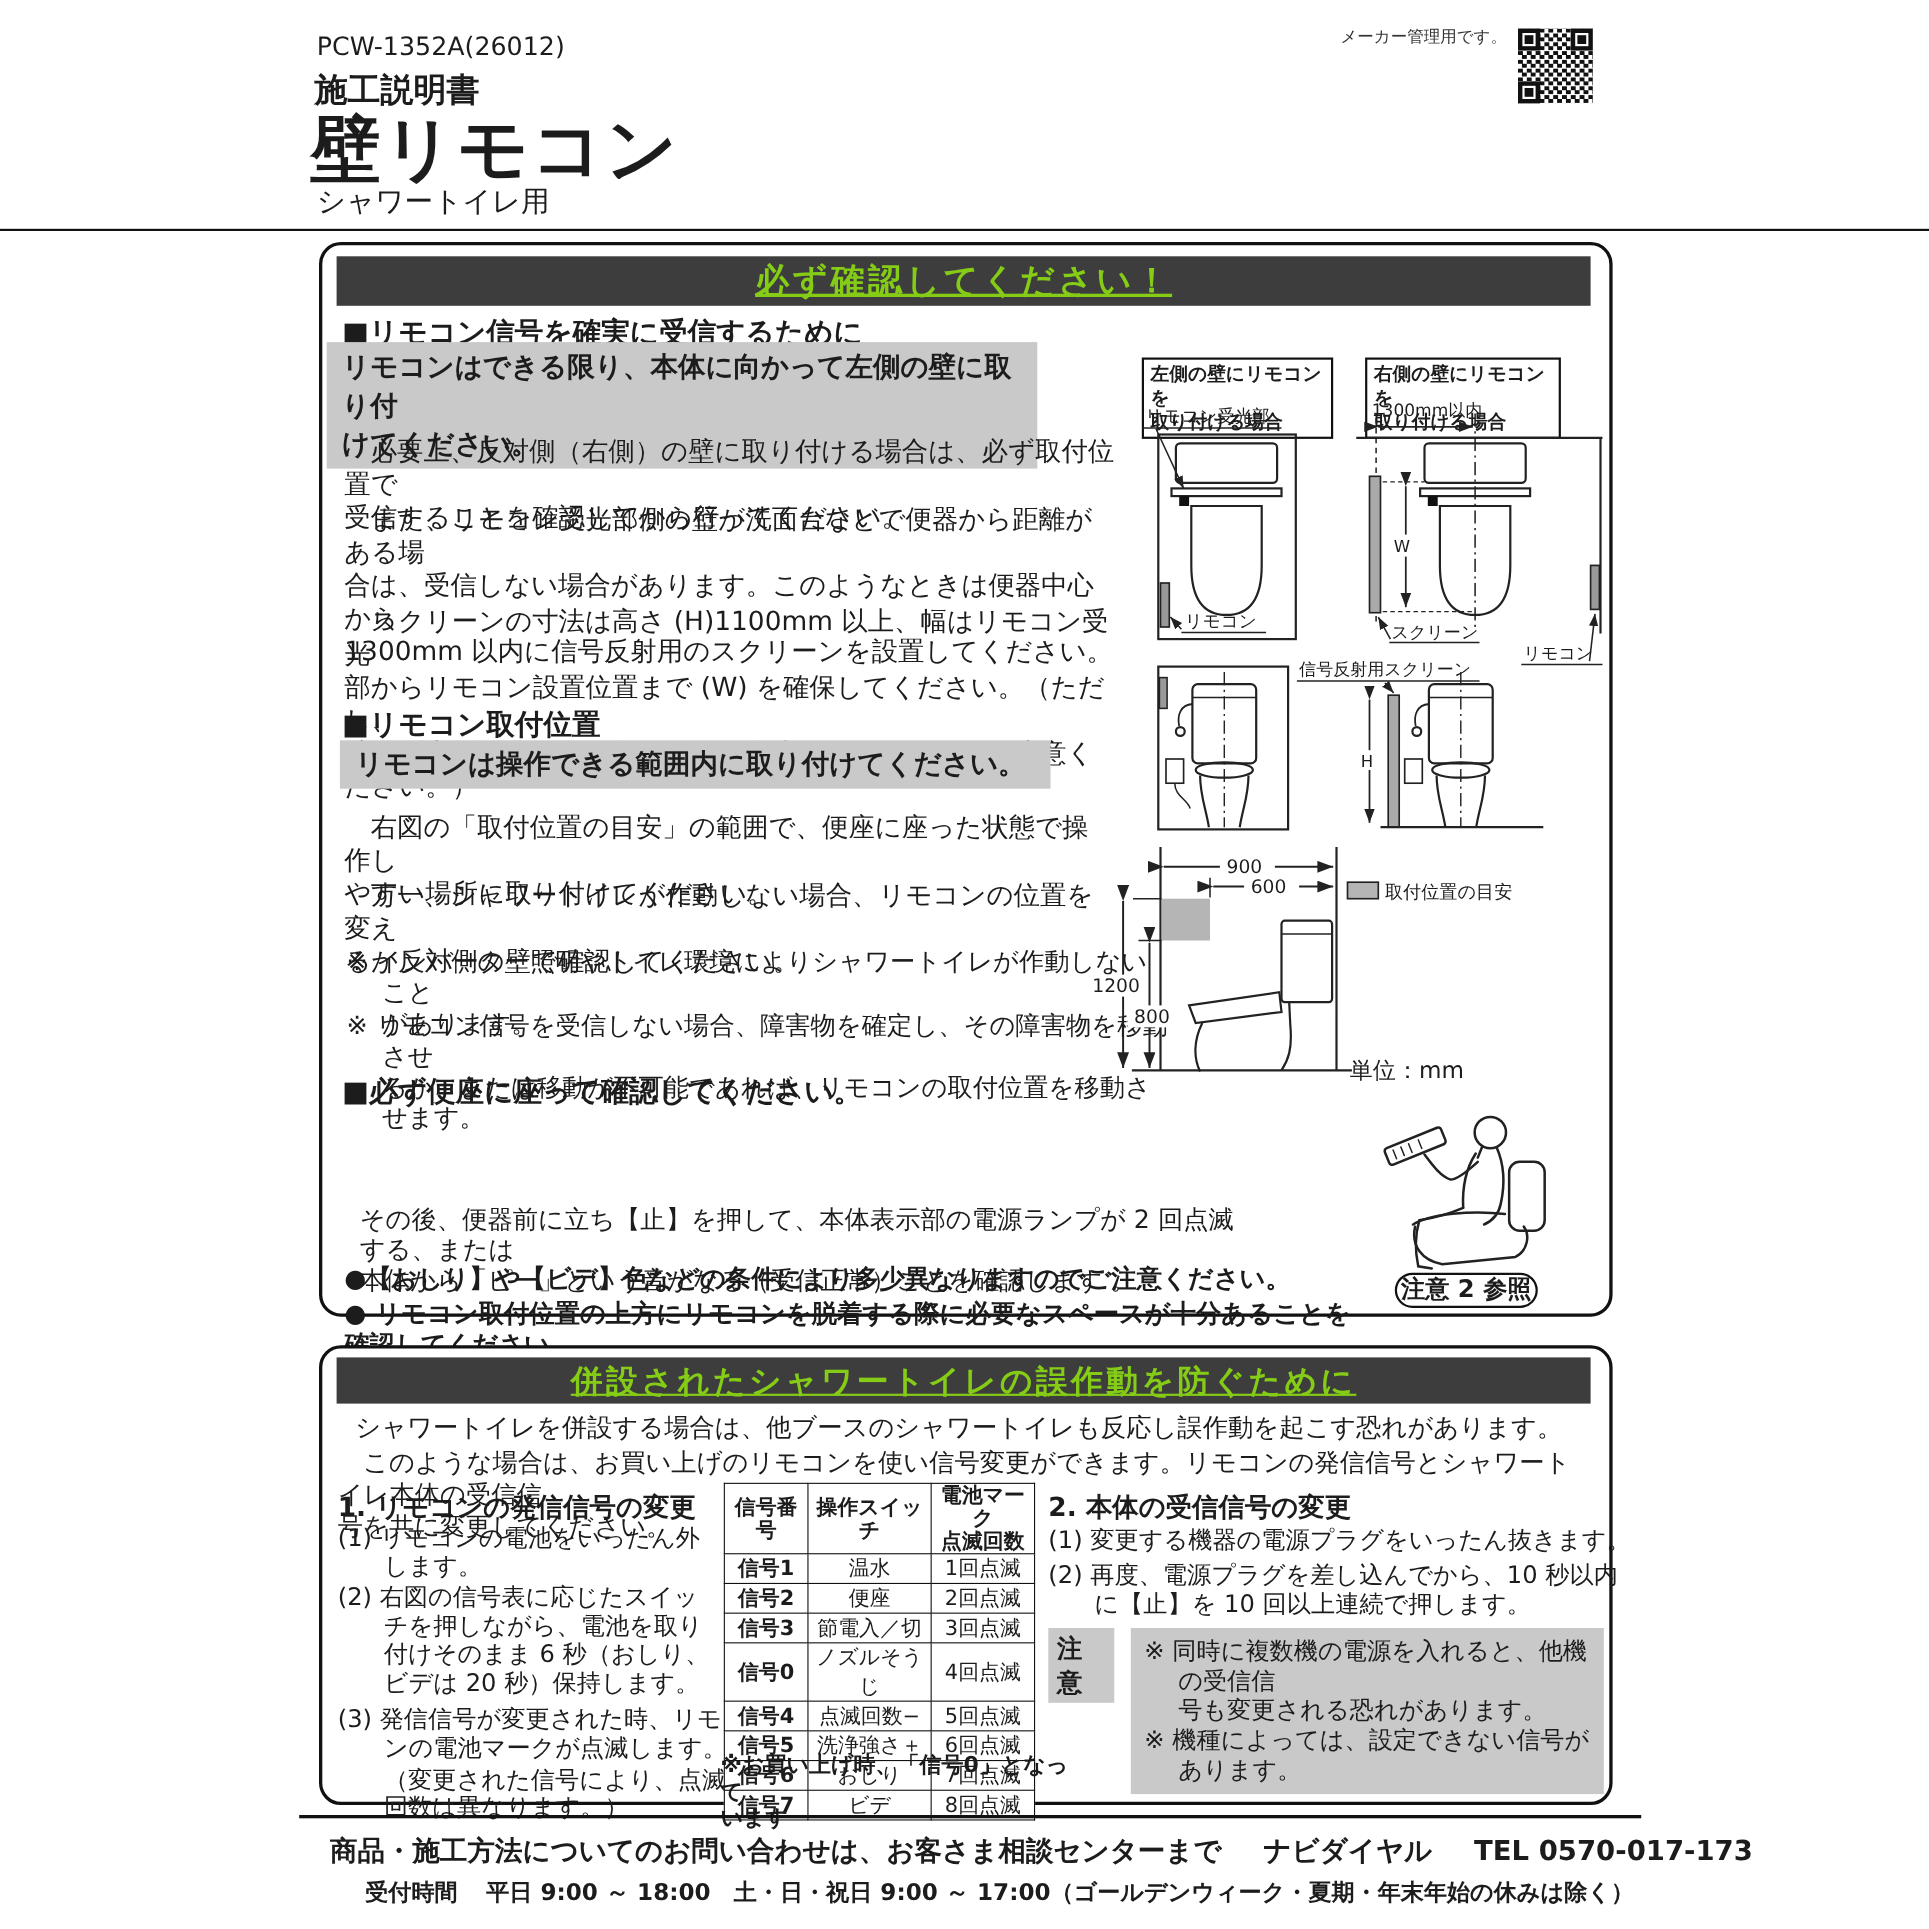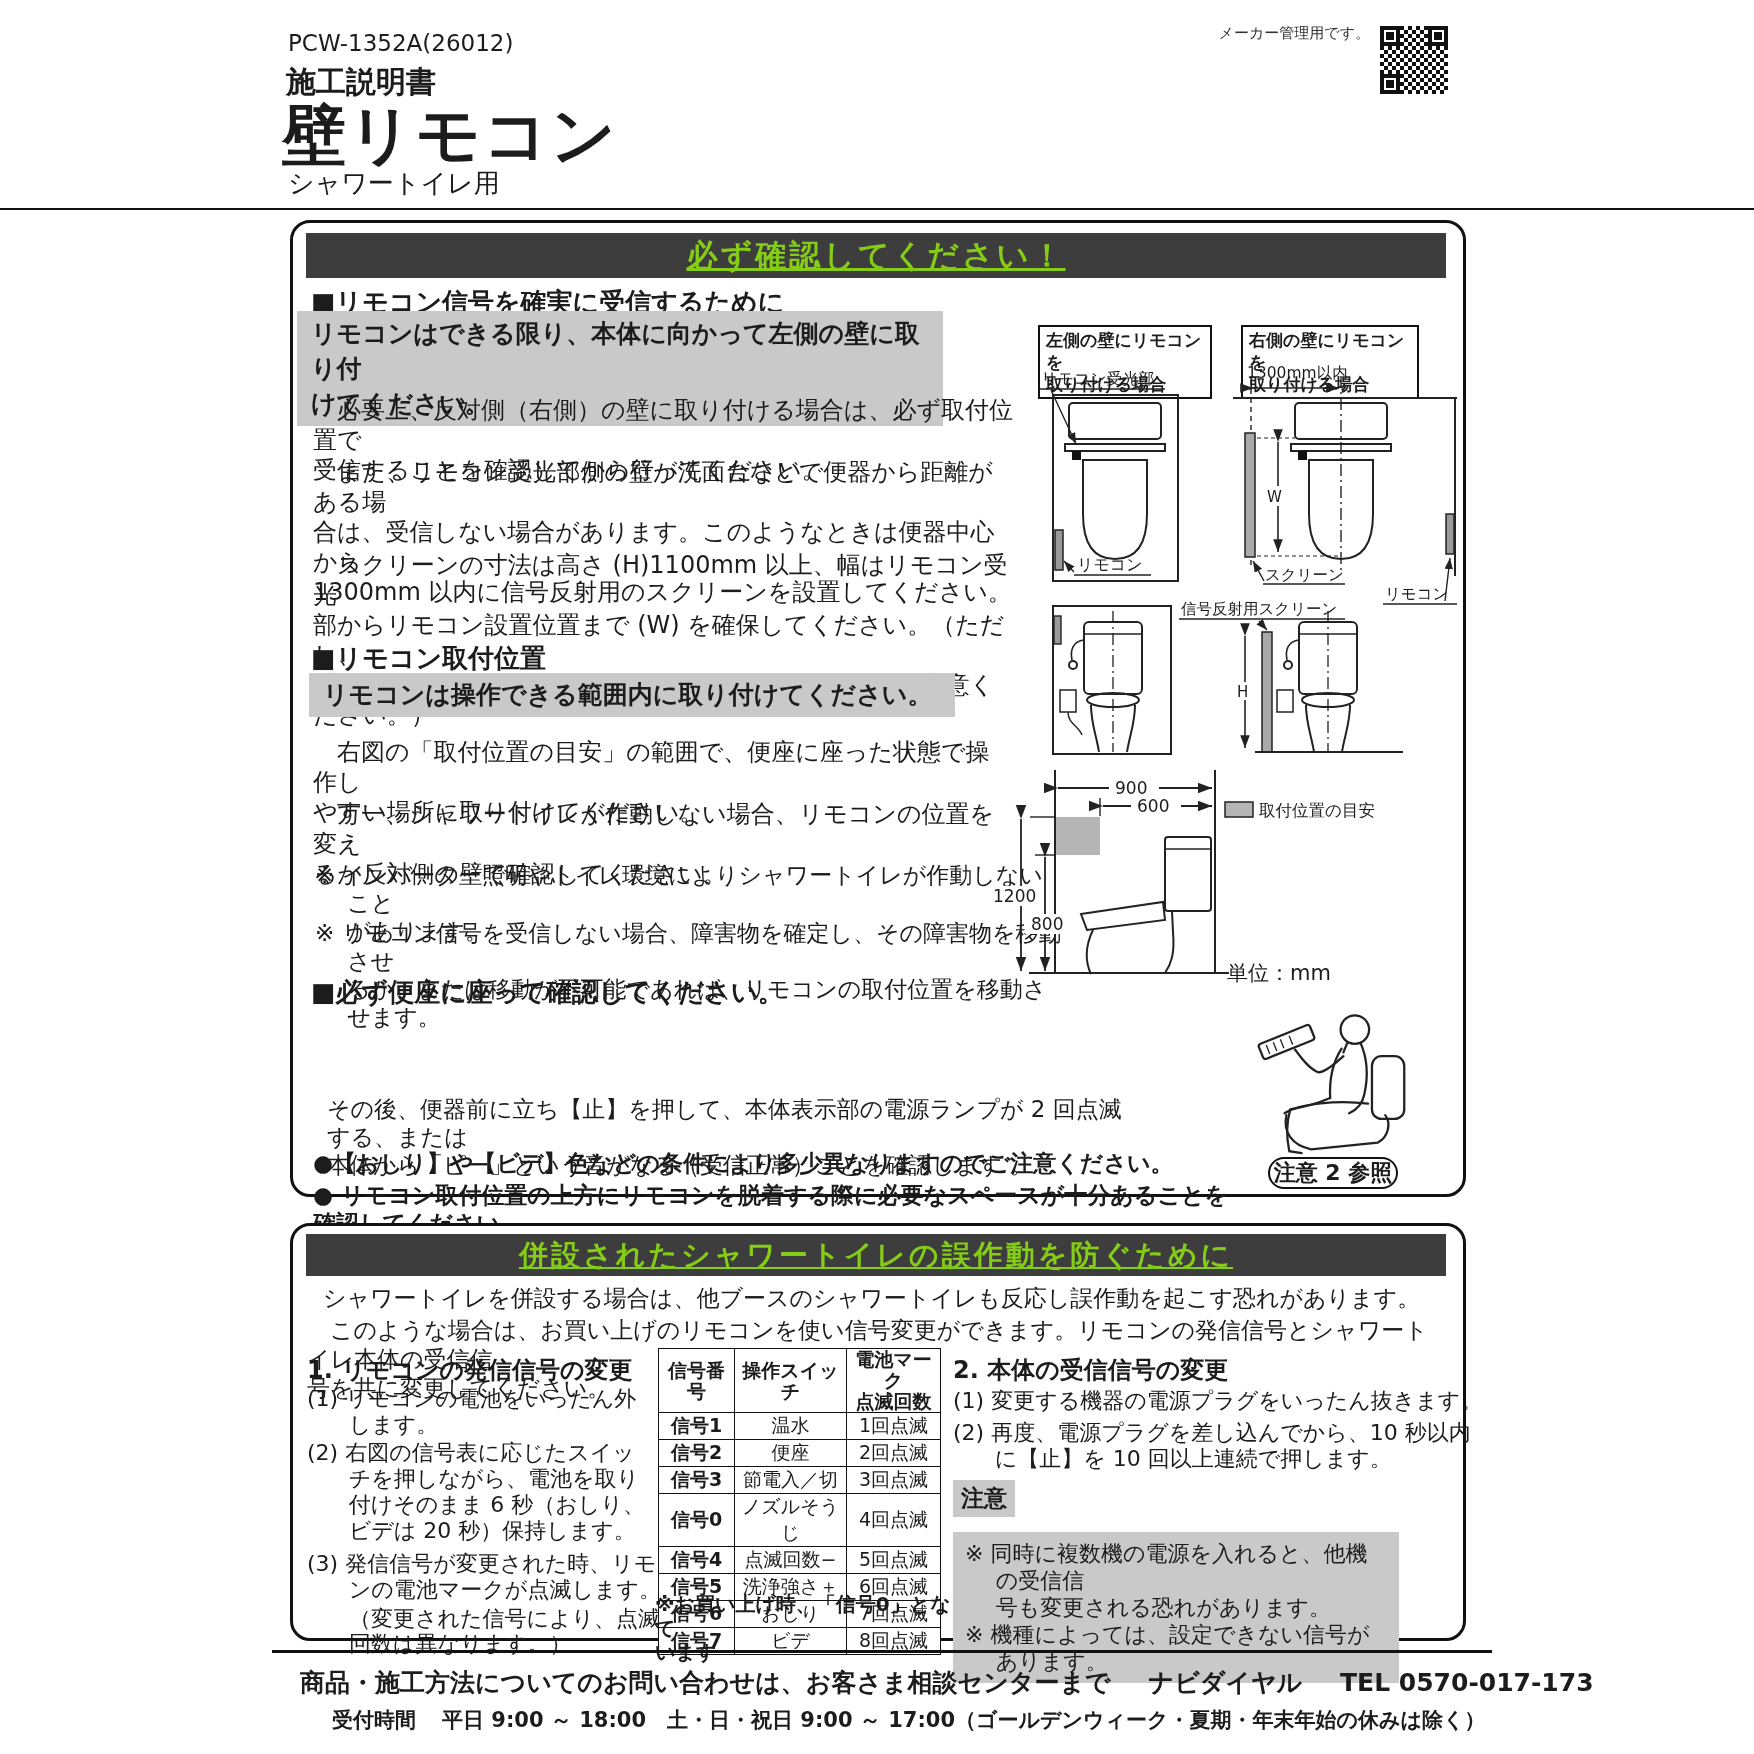--- a/index.html
+++ b/index.html
@@ -303,21 +303,21 @@
         </tbody>
       </table>
     </div>
     <div class="abs pre" style="left:362px;top:366px;width:320px;font-size:20px;font-weight:700;line-height:24px;">※お買い上げ時、「信号0」となって
 います</div>
 
     <div class="abs" style="left:660px;top:128px;font-size:24px;font-weight:700;">2. 本体の受信信号の変更</div>
     <div class="abs step pre" style="left:660px;top:162px;width:505px;">(1) 変更する機器の電源プラグをいったん抜きます。</div>
     <div class="abs step pre" style="left:660px;top:194px;width:505px;">(2) 再度、電源プラグを差し込んでから、10 秒以内
 に【止】を 10 回以上連続で押します。</div>
-    <div class="abs" style="left:660px;top:254px;width:505px;display:flex;align-items:flex-start;gap:15px;flex-direction:column;">
+    <div class="abs" style="left:660px;top:254px;width:505px;display:flex;align-items:flex-start;gap:15px;">
       <div class="cautlabel">注意</div>
       <div class="cautbody" style="width:422px;">
         <div class="pre nt">※ 同時に複数機の電源を入れると、他機の受信信
 号も変更される恐れがあります。</div>
         <div class="pre nt">※ 機種によっては、設定できない信号があります。</div>
       </div>
     </div>
   </div>
 
   <div class="abs rule" style="left:272px;top:1650px;width:1220px;height:3px;"></div>

